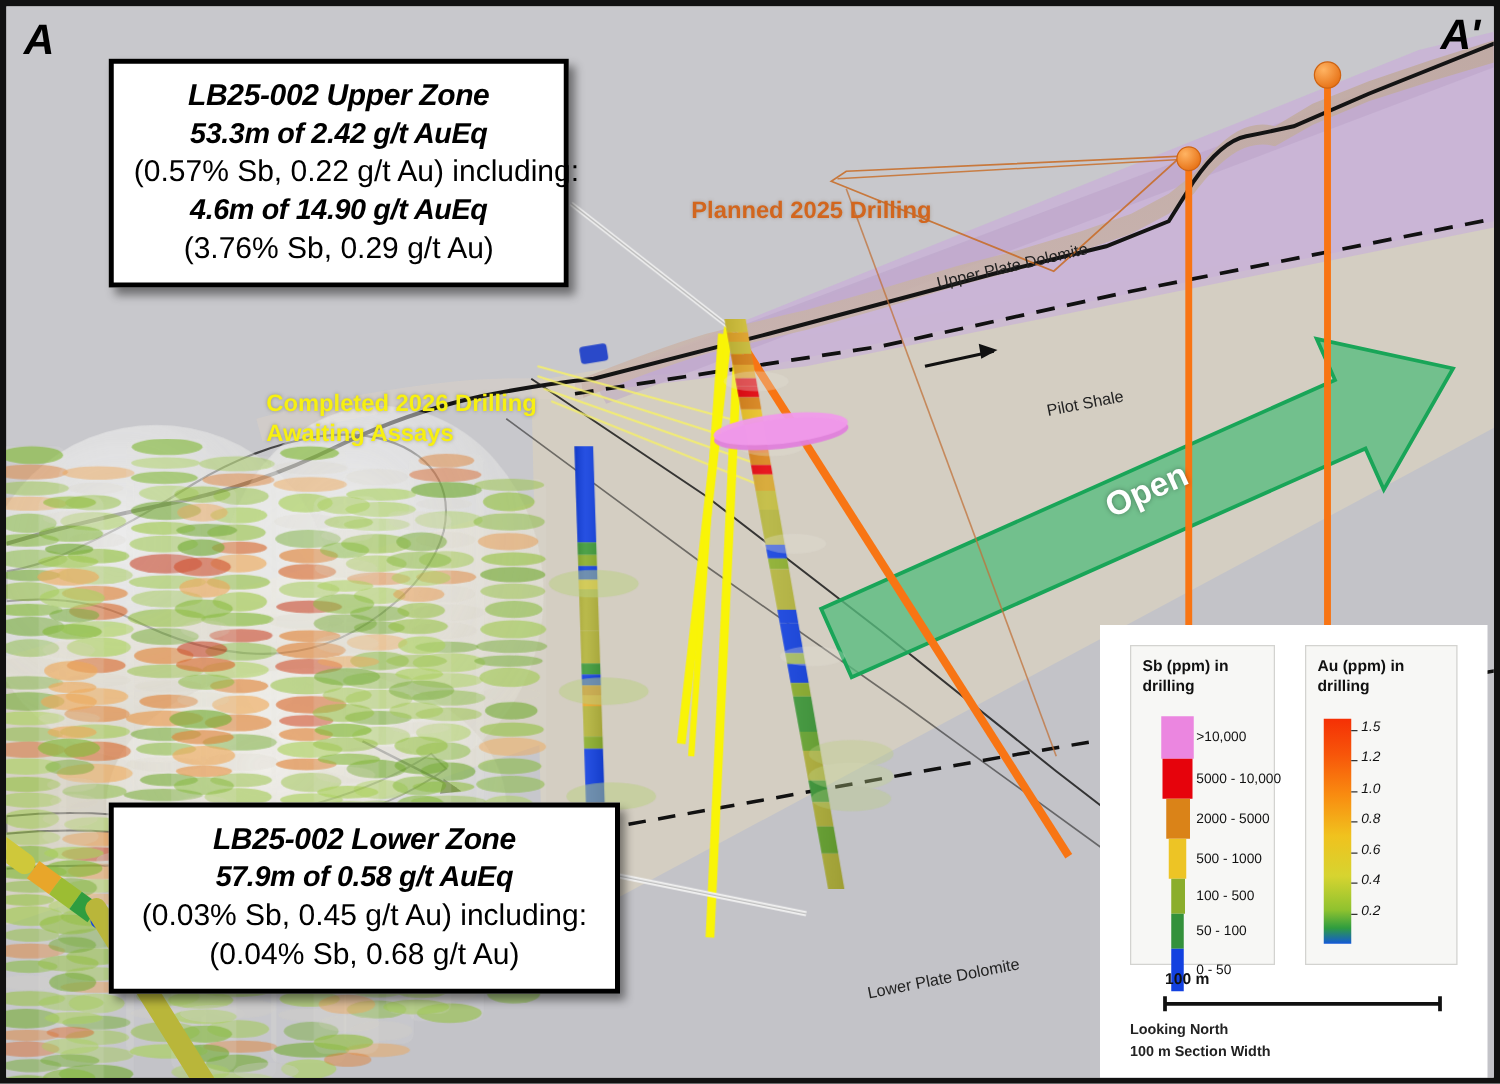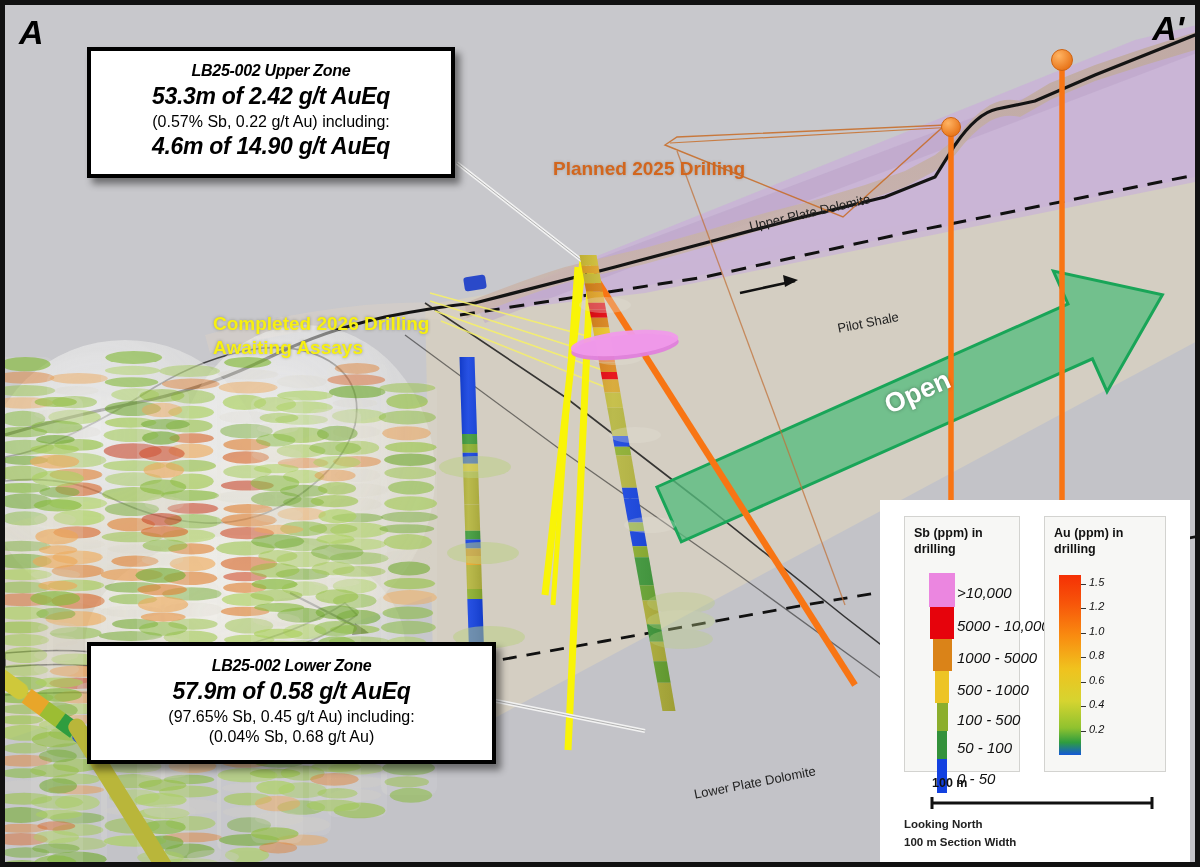--- a/index.html
+++ b/index.html
@@ -37,22 +37,22 @@
     padding: 10px 16px 12px 16px;
     text-align: center;
     line-height: 1.30;
     box-sizing: border-box;
   }
   .callout .ln { display:block; white-space: nowrap; color:#000; }
   .callout .bold {
     font-weight: bold; font-style: italic;
     font-size: 23px; letter-spacing: -0.3px;
   }
-  .callout .bold.title { font-size: 16px; }
-  .callout .plain { font-size: 16px; }
+  .callout .bold.title { font-size: 24px; }
+  .callout .plain { font-size: 24px; }
 
   
   .anno {
     font-weight: bold;
     font-size: 19px;
     white-space: nowrap;
     line-height: 1.25;
     margin-top: 42px;
   }
   .anno.yellow { color:#f7f011; text-shadow: 0 0 3px rgba(90,90,60,.5); }
@@ -83,21 +83,21 @@
   .legend-card {
     position:absolute;
     background: #f7f7f5;
     border: 1px solid #d3d3d0;
   }
   .legend-title {
     font-size: 12.5px; font-weight: bold; color:#111;
     line-height:1.25; white-space: pre-line;
   }
   .sb-swatch { position:absolute; }
-  .sb-text { position:absolute; font-size:15px; color:#111; white-space:nowrap;font-style:italic; }
+  .sb-text { position:absolute; font-size:11px; color:#111; white-space:nowrap; }
   .au-tick { position:absolute; font-size:11px; font-style:italic; color:#111; }
   .au-tickmark { position:absolute; background:#333; height:1px; width:5px; }
   .scale-text { position:absolute; font-size:12.5px; font-weight:bold; color:#111; white-space:nowrap;}
   .scale-foot { position:absolute; font-size:11.5px; font-weight:bold; color:#222; white-space:nowrap;}
 
   svg { display:block; }
 </style>
 </head>
 <body>
 
@@ -753,26 +753,27 @@
   </svg>
 
   <div class="abs sec-label" style="left:14px; top:8px;">A</div>
   <div class="abs sec-label" style="right:12px; top:4px;">A'</div>
 
   <div class="abs callout" id="callout-upper" style="left:82px; top:42px; width:368px;">
       <span class="ln bold title">LB25-002 Upper Zone</span>
       <span class="ln bold">53.3m of 2.42 g/t AuEq</span>
       <span class="ln plain">(0.57% Sb, 0.22 g/t Au) including:</span>
       <span class="ln bold">4.6m of 14.90 g/t AuEq</span>
+      <span class="ln plain">(3.76% Sb, 0.29 g/t Au)</span>
     </div>
 
   <div class="abs callout" id="callout-lower" style="left:82px; top:637px; width:409px;">
       <span class="ln bold title">LB25-002 Lower Zone</span>
       <span class="ln bold">57.9m of 0.58 g/t AuEq</span>
-      <span class="ln plain">(97.65% Sb, 0.45 g/t Au) including:</span>
+      <span class="ln plain">(0.03% Sb, 0.45 g/t Au) including:</span>
       <span class="ln plain">(0.04% Sb, 0.68 g/t Au)</span>
     </div>
 
   <div class="abs anno orange" style="left:548px; top:110px;">Planned 2025 Drilling</div>
 
   <div class="abs anno yellow" style="left:208px; top:265px;">
     <span style="display:block">Completed 2026 Drilling</span>
     <span style="display:block">Awaiting Assays</span>
   </div>
 
@@ -786,21 +787,21 @@
 
     <div class="legend-card" id="sb-card" style="left:24px; top:16px; width:114px; height:254px;">
       <div class="legend-title abs" style="left:9px; top:9px;">Sb (ppm) in
 drilling</div>
       <div id="sb-classes">
           <div class="sb-swatch" style="left: 24px; top: 56px; width: 26px; height: 34px; background: rgb(235, 134, 224);"></div>
           <div class="sb-text" style="left: 52px; top: 67px;">&gt;10,000</div>
           <div class="sb-swatch" style="left: 25px; top: 90px; width: 24px; height: 32px; background: rgb(230, 3, 12);"></div>
           <div class="sb-text" style="left: 52px; top: 100px;">5000 - 10,000</div>
           <div class="sb-swatch" style="left: 27.5px; top: 122px; width: 19px; height: 32px; background: rgb(218, 131, 24);"></div>
-          <div class="sb-text" style="left: 52px; top: 132px;">1000 - 5000</div>
+          <div class="sb-text" style="left: 52px; top: 132px;">2000 - 5000</div>
           <div class="sb-swatch" style="left: 30px; top: 154px; width: 14px; height: 32px; background: rgb(237, 196, 37);"></div>
           <div class="sb-text" style="left: 52px; top: 164px;">500 - 1000</div>
           <div class="sb-swatch" style="left: 31.5px; top: 186px; width: 11px; height: 28px; background: rgb(139, 174, 44);"></div>
           <div class="sb-text" style="left: 52px; top: 194px;">100 - 500</div>
           <div class="sb-swatch" style="left: 32px; top: 214px; width: 10px; height: 28px; background: rgb(51, 145, 59);"></div>
           <div class="sb-text" style="left: 52px; top: 222px;">50 - 100</div>
           <div class="sb-swatch" style="left: 32px; top: 242px; width: 10px; height: 34px; background: rgb(19, 65, 224);"></div>
           <div class="sb-text" style="left: 52px; top: 253px;">0 - 50</div>
         </div>
     </div>

